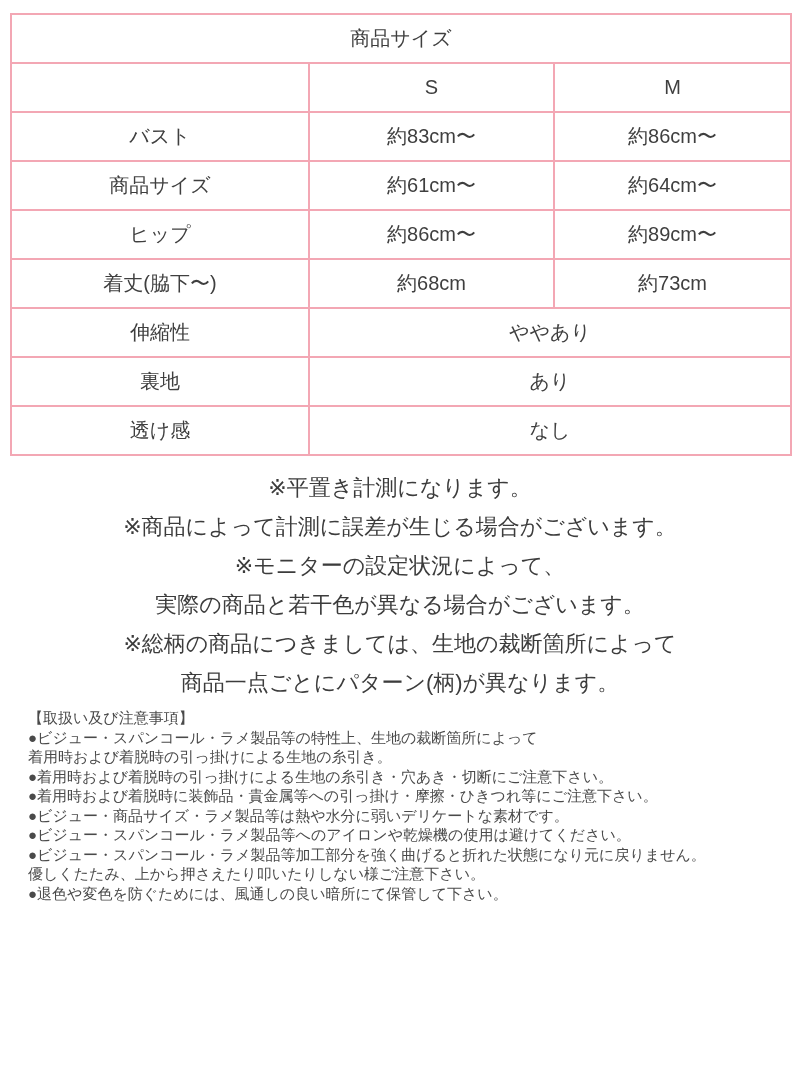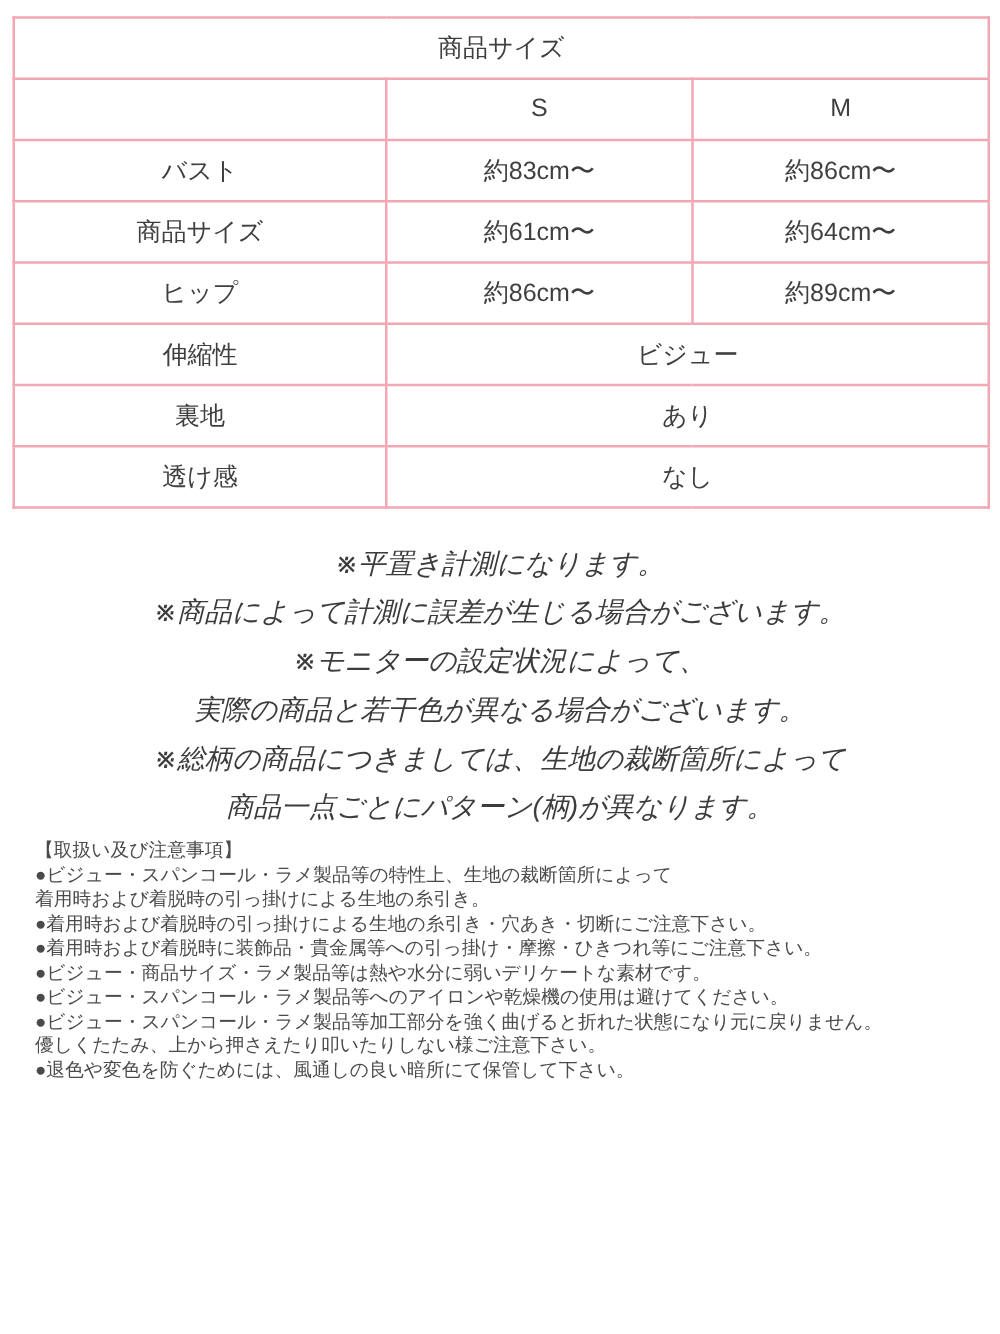--- a/index.html
+++ b/index.html
@@ -30,26 +30,25 @@
     height: 47px;
     text-align: center;
     vertical-align: middle;
     font-size: 20px;
     color: #3f3f3f;
     padding: 0 16px;
     overflow: hidden;
     white-space: nowrap;
   }
   .measure-notes {
-    margin-top: 24px;
+    margin-top: 12px;
     text-align: center;
     font-size: 22px;
     line-height: 39px;
     color: #3c3c3c;
-    font-style: italic;
   }
   .care-notes {
     margin: 6px 30px 12px 28px;
     font-size: 15px;
     line-height: 19.5px;
     color: #4a4a4a;
   }
   .care-heading {
     font-size: 15px;
     line-height: 19.5px;
@@ -85,22 +84,27 @@
         <td>商品サイズ</td>
         <td>約61cm〜</td>
         <td>約64cm〜</td>
       </tr>
       <tr>
         <td>ヒップ</td>
         <td>約86cm〜</td>
         <td>約89cm〜</td>
       </tr>
       <tr>
+        <td>着丈(脇下〜)</td>
+        <td>約68cm</td>
+        <td>約73cm</td>
+      </tr>
+      <tr>
         <td>伸縮性</td>
-        <td colspan="2">ビジュー</td>
+        <td colspan="2">ややあり</td>
       </tr>
       <tr>
         <td>裏地</td>
         <td colspan="2">あり</td>
       </tr>
       <tr>
         <td>透け感</td>
         <td colspan="2">なし</td>
       </tr>
     </tbody>

